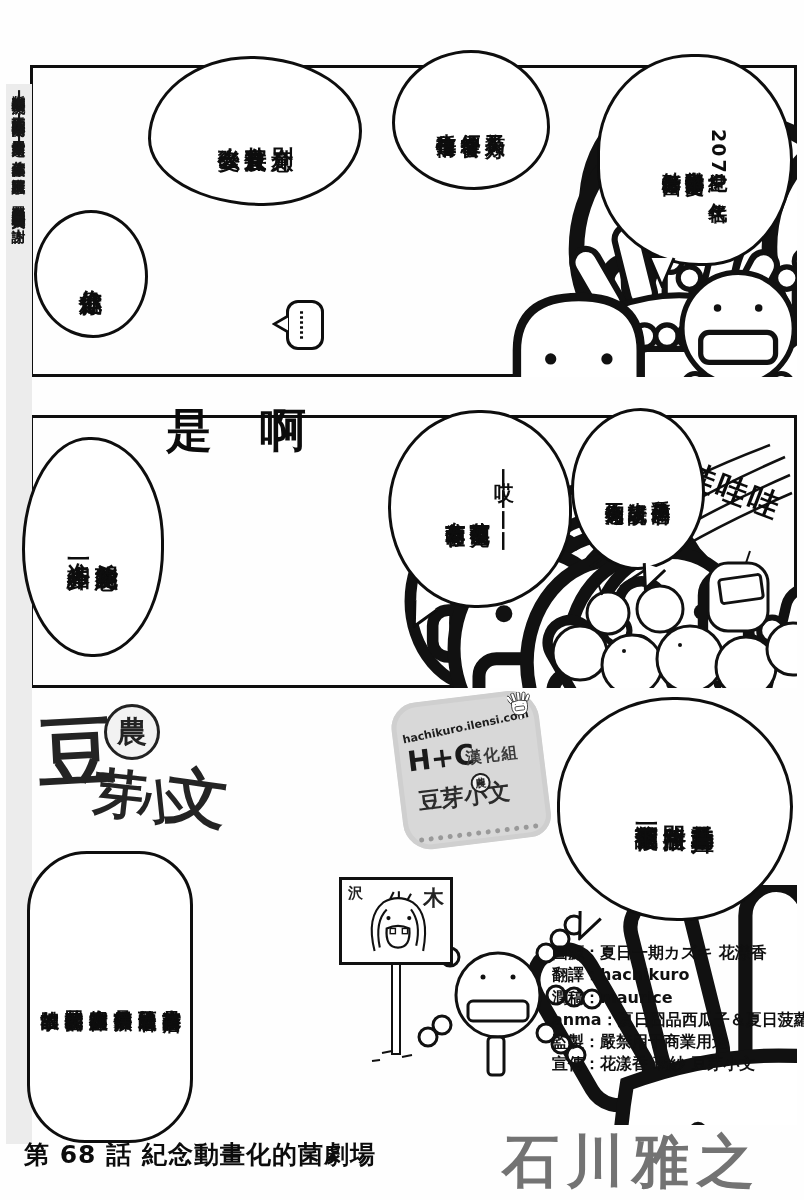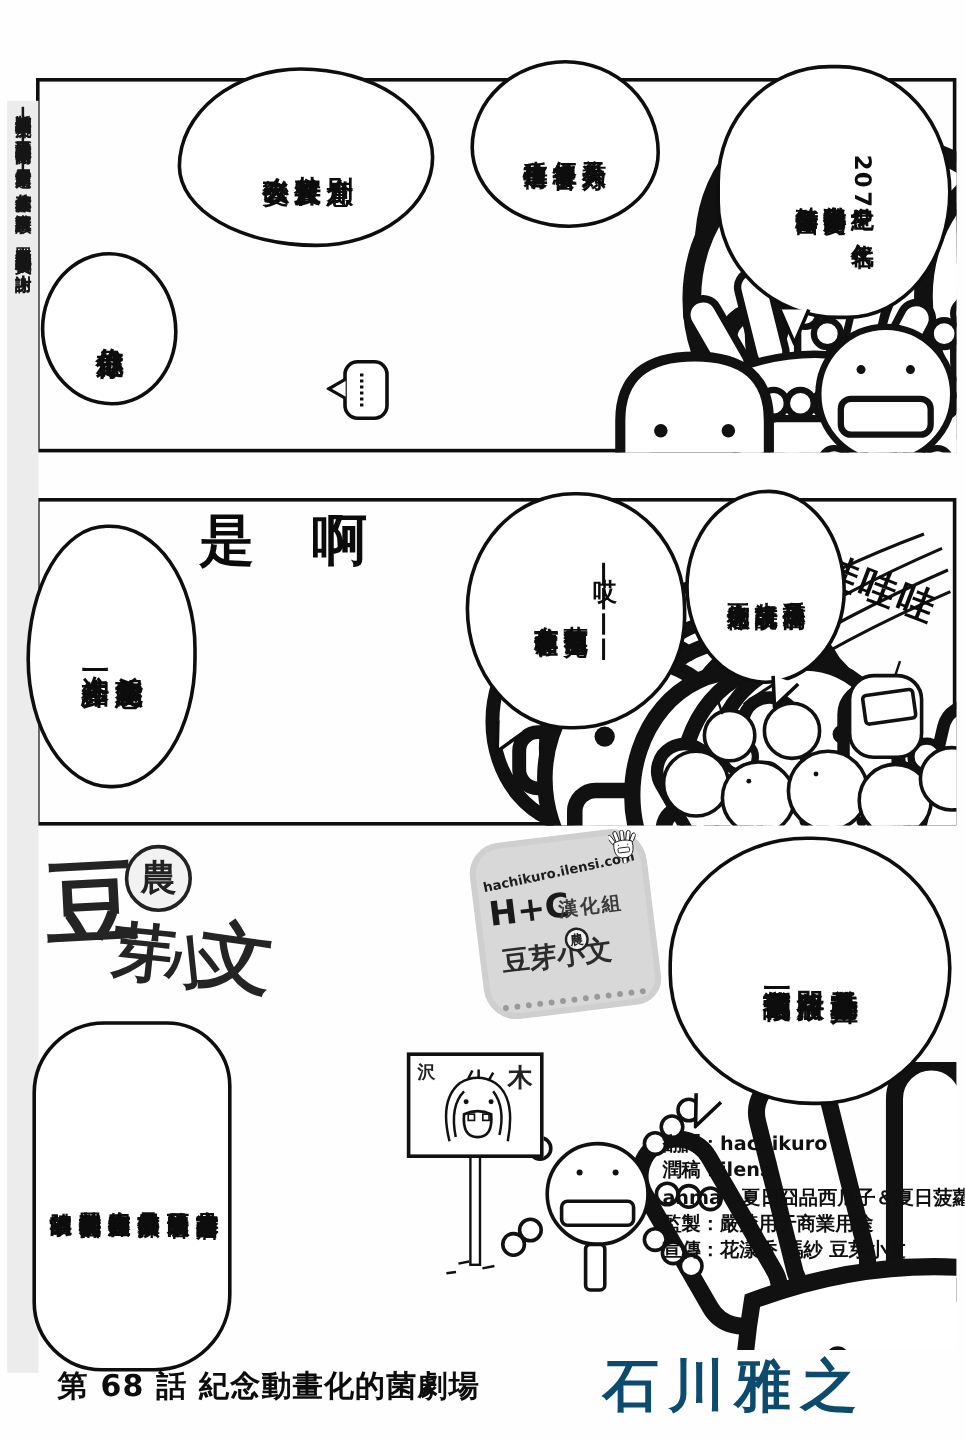--- a/index.html
+++ b/index.html
@@ -42,24 +42,24 @@
                    font-size:11px; font-weight:bold; transform:rotate(-5deg); color:#1c1c1c; }
   #stamp .s-hc   { position:absolute; top:42px; left:12px; font-size:28px; font-weight:bold; color:#1a1a1a; }
   #stamp .s-grp  { position:absolute; top:52px; left:70px; font-size:16px; font-weight:bold;
                    letter-spacing:2px; color:#3a3a3a; }
   #stamp .s-mini { position:absolute; top:84px; left:18px; font-size:23px; font-weight:bold; color:#2b2b2b; }
   #stamp .s-dots { position:absolute; left:14px; right:14px; bottom:8px; border-bottom:5px dotted #999; }
 
   #credits { position:absolute; left:552px; top:942px; width:252px; z-index:4;
              font-size:16px; font-weight:bold; line-height:22.3px; white-space:nowrap; color:#101010; }
 
-  #chapter-title { position:absolute; left:48px; top:1138px; font-size:25px; font-weight:bold;
+  #chapter-title { position:absolute; left:24px; top:1138px; font-size:25px; font-weight:bold;
                    letter-spacing:1px; color:#0c0c0c; z-index:4; }
   #author { position:absolute; left:502px; top:1124px; font-family:"Liberation Serif", serif;
-            font-size:47px; font-weight:bold; letter-spacing:8px; color:#0c4a6e; z-index:4; }
+            font-size:57px; font-weight:bold; letter-spacing:8px; color:#737373; z-index:4; }
 </style>
 </head>
 <body>
 
 <div id="page">
 
   <svg width="0" height="0" style="position:absolute">
     <defs>
       <symbol id="sym-microbe" viewBox="0 0 40 52">
         <ellipse cx="20" cy="22" rx="16.5" ry="19.5" fill="#fff" stroke="#111" stroke-width="2.6"></ellipse>
@@ -285,21 +285,21 @@
     <div class="vtext" style="font-size:23px">你就是你</div>
   </div>
   <div class="bubble" style="left:286px;top:300px;width:38px;height:50px;border-radius:12px">
     <div class="vtext" style="font-size:15px;letter-spacing:0">……</div>
   </div>
   <svg class="tail" style="left:272px;top:314px" width="18" height="20" viewBox="0 0 18 20">
     <polygon points="16,2 2,10 16,18" fill="#fff"></polygon>
     <path d="M16 2 L2 10 L16 18" fill="none" stroke="#0e0e0e" stroke-width="2.6"></path>
   </svg>
 
-  <div class="shout" style="left:166px;top:420px;font-size:46px;letter-spacing:16px">是 啊</div>
+  <div class="shout" style="left:166px;top:400px;font-size:46px;letter-spacing:16px">是 啊</div>
   <div class="bubble" style="left:22px;top:437px;width:142px;height:220px;border-radius:48% 52% 50% 50% / 52% 48% 50% 50%">
     <div class="vtext" style="font-size:23px">希望能為您
 進一步介紹</div>
   </div>
   <div class="bubble" style="left:388px;top:410px;width:184px;height:198px;border-radius:50% 50% 52% 48% / 50% 50% 48% 52%">
     <div class="vtext" style="font-size:20px">哎————
 葡萄酒菌也不光
 在葡萄酒中存在</div>
   </div>
   <svg class="tail" style="left:406px;top:602px;transform:rotate(24deg)" width="30" height="28" viewBox="0 0 30 28">
@@ -358,22 +358,23 @@
     <div class="s-grp">漢化組</div>
     <div class="s-mini">豆芽小文</div>
     <div class="emblem" style="top:78px;left:72px;width:20px;height:20px;font-size:11px;border-width:2px">農</div>
     <svg style="position:absolute;top:2px;right:6px" width="24" height="28" viewBox="0 0 96 118">
         <use href="#sym-hand"></use>
       </svg>
     <div class="s-dots"></div>
   </div>
 
   <div id="credits">
+    <div>圖源：夏日一期カズキ 花漾香</div>
     <div>翻譯：hachikuro</div>
-    <div>潤稿：ilensi</div>
+    <div>潤稿：maurice</div>
     <div>anma：夏日囧品西瓜子＆夏日菠蘿</div>
     <div>監製：嚴禁用于商業用途</div>
     <div>宣傳：花漾香 瑪紗 豆芽小文</div>
   </div>
 
   <div id="chapter-title">第 68 話 紀念動畫化的菌劇場</div>
   <div id="author">石川雅之</div>
 
 </div>
 

